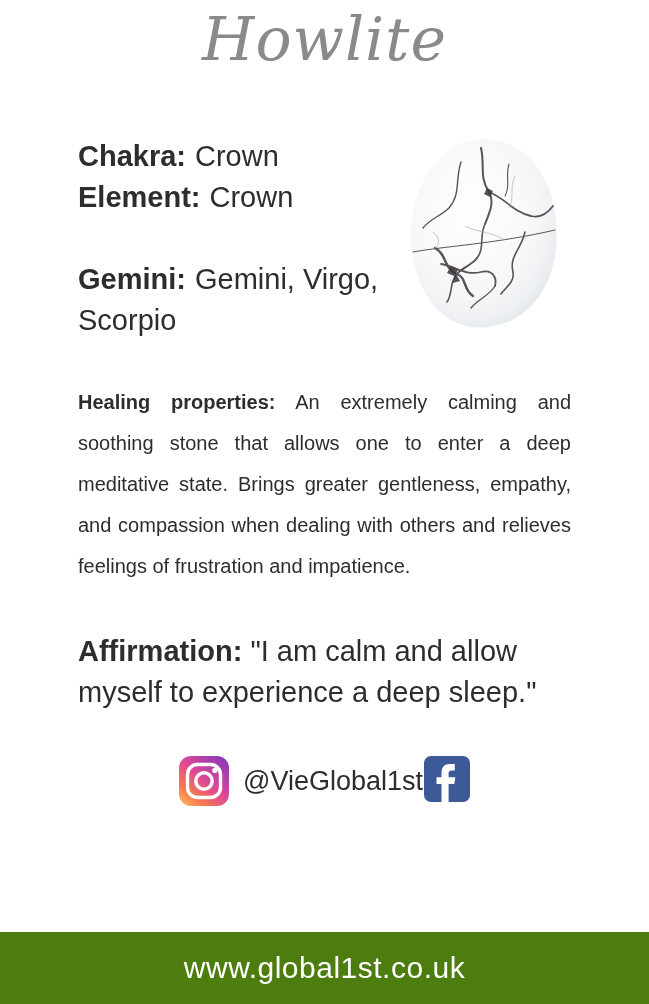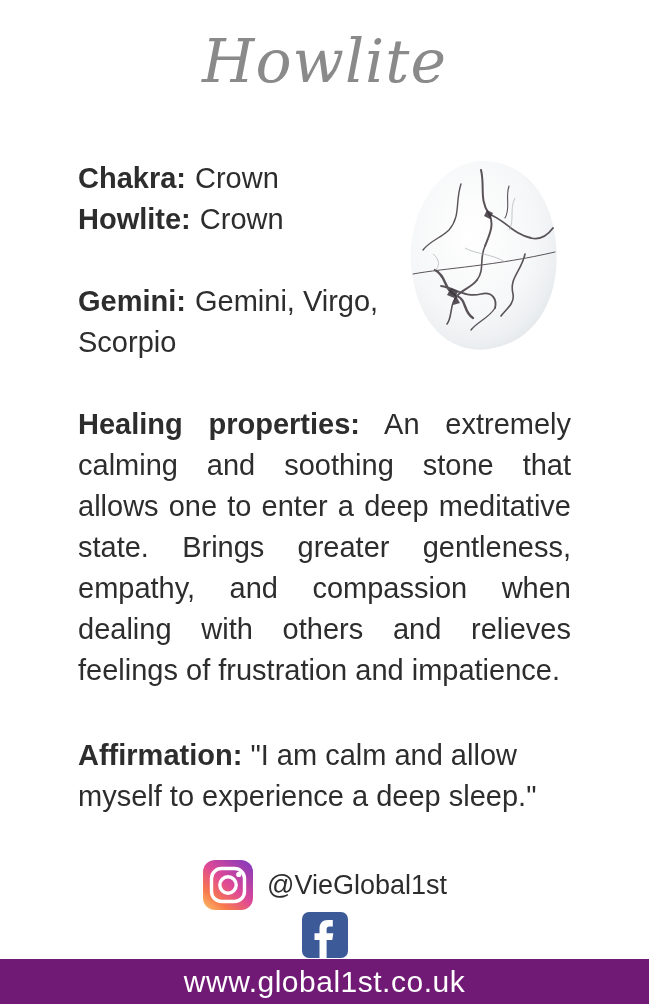--- a/index.html
+++ b/index.html
@@ -3,21 +3,20 @@
 <meta charset="utf-8">
 <style>
   * { margin:0; padding:0; box-sizing:border-box; }
   html,body { width:649px; height:1004px; background:#ffffff; overflow:hidden; }
   body {
     font-family:"Liberation Sans", sans-serif;
     color:#2d2d2d;
     display:flex; flex-direction:column;
   }
   .title {
-    margin-top:22px;
     text-align:center;
     font-family:"DejaVu Serif", serif;
     font-style:italic;
     font-weight:400;
     font-size:60px;
     line-height:78px;
     color:#8a8a8a;
     letter-spacing:1px;
   }
   .main { padding:0 78px; }
@@ -30,63 +29,62 @@
   .props {
     width:340px;
     font-size:29px;
     line-height:41px;
   }
   .b { font-weight:700; }
   .prop-line .b { margin-right:9px; }
   .stone-wrap { width:158px; margin-right:8px; flex:none; }
   .healing {
     margin-top:41px;
-    font-size:29px;
+    font-size:20px;
     line-height:41px;
     text-align:justify;
   }
   .affirmation {
     margin-top:44px;
     font-size:29px;
     line-height:41px;
   }
   .social {
     margin-top:42px;
     display:flex;
     justify-content:center;
-    align-items:center;
-    flex-direction:column;
+    align-items:flex-start;
   }
   .social-item { display:flex; align-items:center; gap:13px; }
   .handle { font-size:27px; color:#2d2d2d; }
   .footer {
     margin-top:auto;
     height:72px;
-    background:#701a75;
+    background:#4d7c0f;
     display:flex;
     align-items:center;
     justify-content:center;
   }
   .footer-url {
     color:#ffffff;
     font-size:30px;
     letter-spacing:0.5px;
   }
 </style>
 </head>
 <body>
 
 <h1 class="title">Howlite</h1>
 
 <div class="main">
 
   <div class="props-row">
     <div class="props">
       <span class="prop-line"><span class="b">Chakra:</span><span>Crown</span></span><br>
-      <span class="prop-line"><span class="b">Howlite:</span><span>Crown</span></span><br>
+      <span class="prop-line"><span class="b">Element:</span><span>Crown</span></span><br>
       <br>
       <span class="prop-line"><span class="b">Gemini:</span><span>Gemini, Virgo, Scorpio</span></span>
     </div>
 
     <div class="stone-wrap">
       <svg width="158" height="196" viewBox="0 0 158 196">
         <defs>
           <radialGradient id="stg" cx="42%" cy="38%" r="70%">
             <stop offset="0" stop-color="#ffffff"></stop>
             <stop offset="0.62" stop-color="#f6f7f8"></stop>

